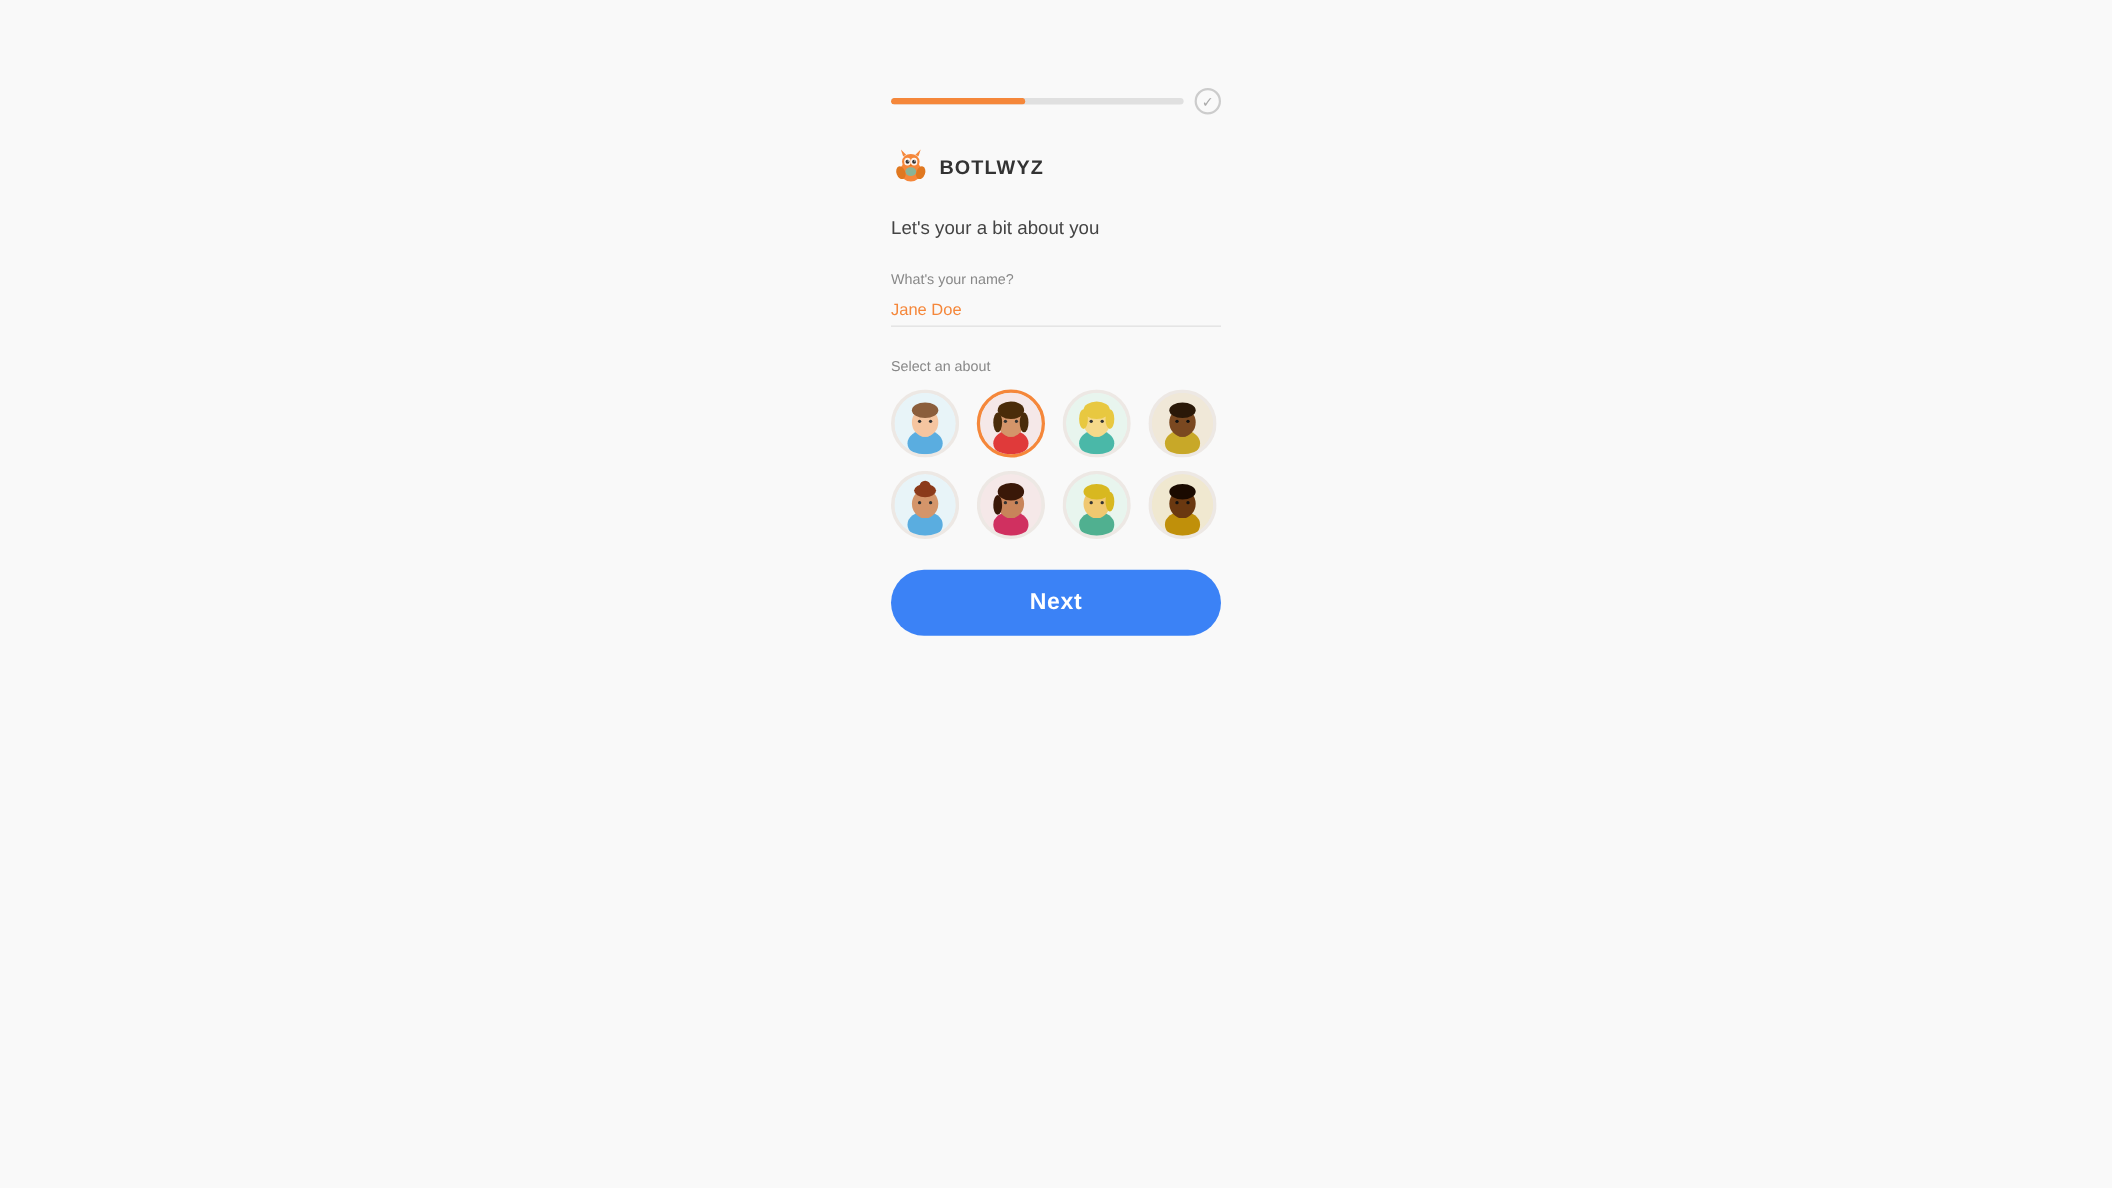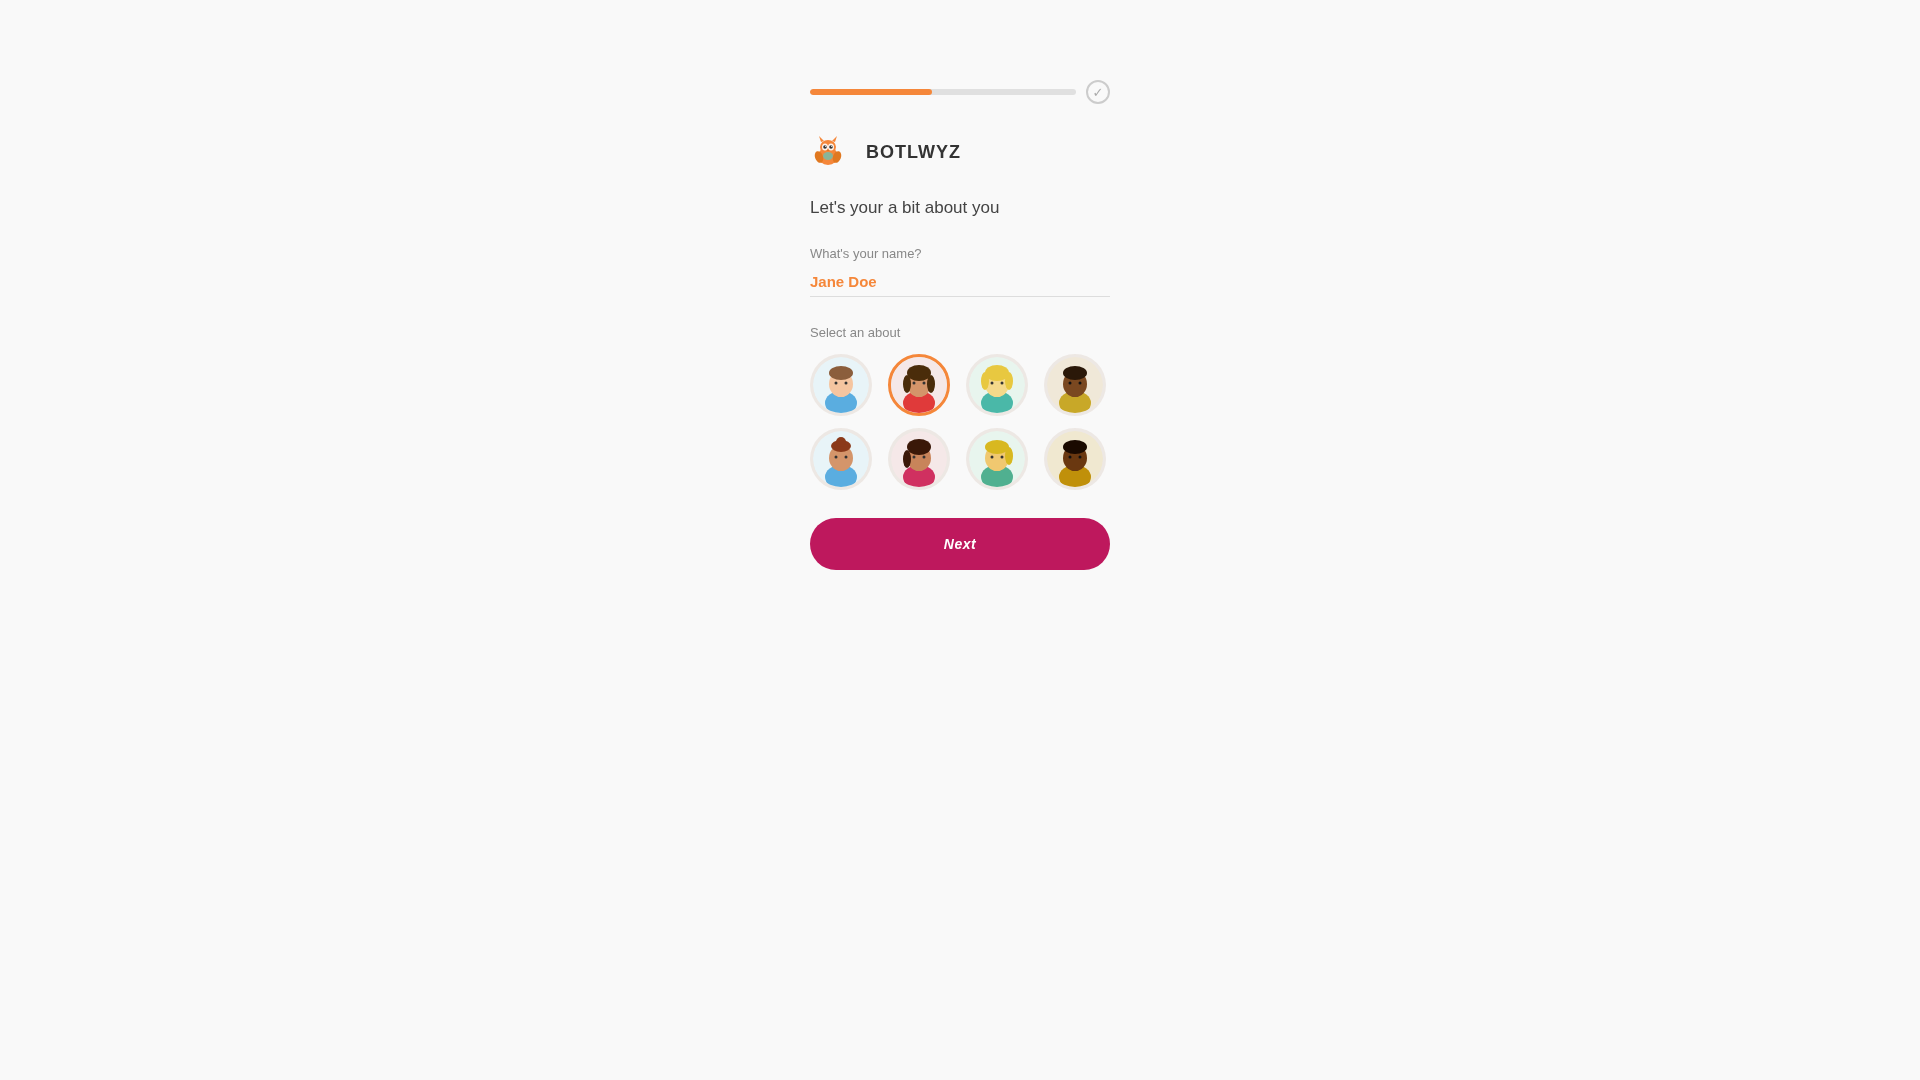--- a/index.html
+++ b/index.html
@@ -58,21 +58,21 @@
       justify-content: center;
       color: #aaa;
       font-size: 13px;
       flex-shrink: 0;
     }
 
     
     .logo-area {
       display: flex;
       align-items: center;
-      gap: 20px;
+      gap: 8px;
       margin-bottom: 28px;
       text-align: right;
     }
 
     .logo-icon {
       width: 36px;
       height: 36px;
     }
 
     .logo-text {
@@ -101,21 +101,20 @@
     .name-input {
       width: 100%;
       border: none;
       border-bottom: 1.5px solid #ddd;
       outline: none;
       font-size: 15px;
       color: #f5873a;
       padding-bottom: 6px;
       background: transparent;
       margin-bottom: 28px;
-      font-weight: bold;
     }
 
     
     .avatar-label {
       font-size: 13px;
       color: #888;
       margin-bottom: 14px;
     }
 
     .avatar-grid {
@@ -146,30 +145,29 @@
 
     .avatar-item svg {
       width: 56px;
       height: 56px;
     }
 
     
     .next-button {
       width: 100%;
       padding: 18px;
-      background: #be185d;
+      background: #3b82f6;
       color: white;
       border: none;
       border-radius: 50px;
-      font-size: 14px;
+      font-size: 21px;
       font-weight: 600;
       cursor: pointer;
       letter-spacing: 0.5px;
       transition: background 0.2s;
-      font-style: italic;
     }
   </style>
 </head>
 <body>
 
 <div class="page-wrapper">
   <div class="card">
 
     
     <div class="progress-bar-container">

